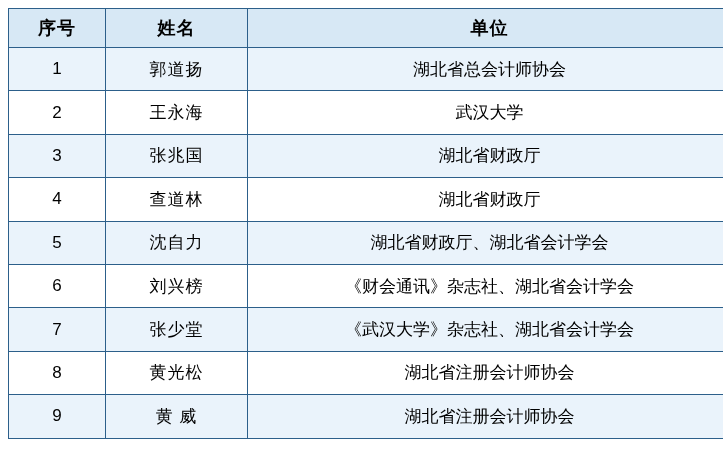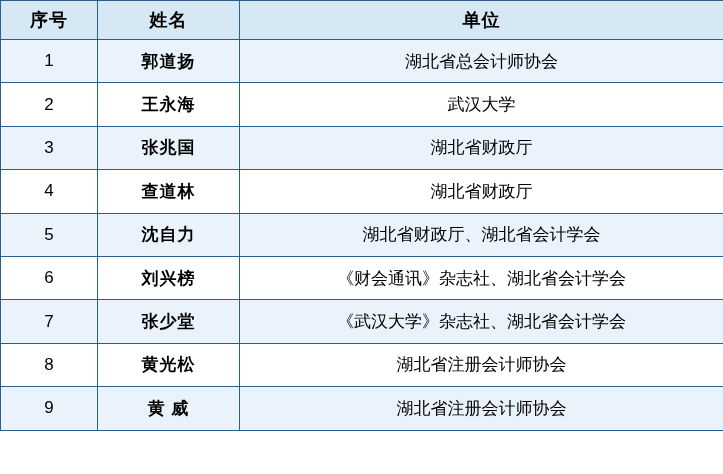--- a/index.html
+++ b/index.html
@@ -10,21 +10,21 @@
   body {
     width: 723px;
     height: 474px;
     font-family: "Liberation Sans", sans-serif;
     overflow: hidden;
   }
   .table-wrap {
     width: 723px;
     height: 445px;
     box-sizing: border-box;
-    padding: 0;
+    padding: 8px;
   }
   table.roster {
     border-collapse: collapse;
     width: 723px;
     table-layout: fixed;
   }
   table.roster col.c0 { width: 97px; }
   table.roster col.c1 { width: 142px; }
   table.roster col.c2 { width: 484px; }
 
@@ -49,21 +49,21 @@
   table.roster tbody tr.odd td {
     background: #eaf3fb;
   }
   table.roster tbody tr.even td {
     background: #ffffff;
   }
   td.col-no {
     font-size: 16px;
   }
   td.col-name {
-    font-weight: bold;
+    font-weight: normal;
     letter-spacing: 1px;
   }
   td.col-unit {
     font-size: 16.5px;
   }
 </style>
 </head>
 <body>
 
 <div class="table-wrap">

